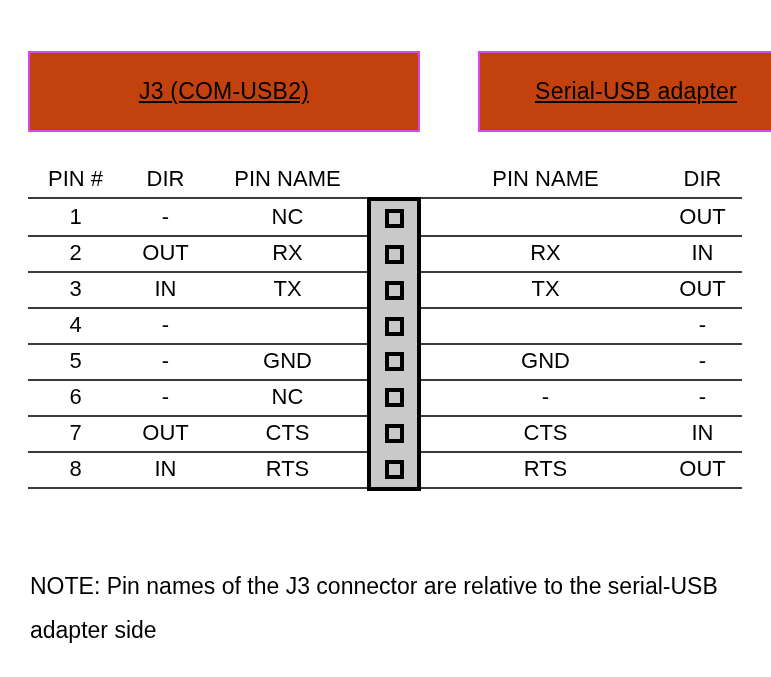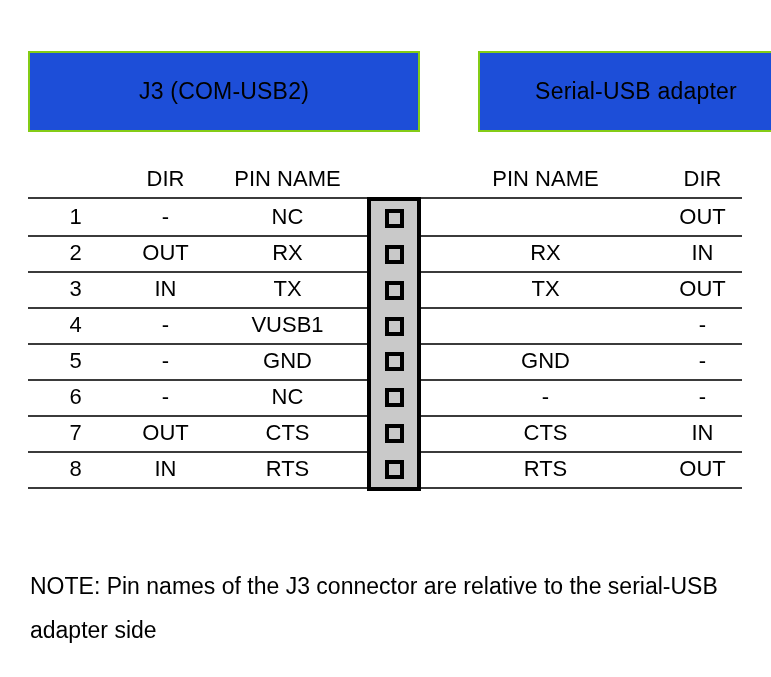--- a/index.html
+++ b/index.html
@@ -13,27 +13,28 @@
     position: relative;
     font-family: "Liberation Sans", sans-serif;
     color: #000000;
     overflow: hidden;
   }
 
   
   .header-box {
     position: absolute;
     box-sizing: border-box;
-    border: 2px solid #84cc16;
-    background: #1d4ed8;
+    border: 2px solid #d946ef;
+    background: #c2410c;
     display: flex;
     align-items: center;
     justify-content: center;
     font-size: 23px;
     letter-spacing: 0.2px;
+    text-decoration: underline;
   }
   #box-j3 {
     left: 28px;
     top: 51px;
     width: 392px;
     height: 81px;
   }
   #box-adapter {
     left: 478px;
     top: 51px;
@@ -130,20 +131,21 @@
   <span>J3 (COM-USB2)</span>
 </div>
 
 <div class="header-box" id="box-adapter">
   <span>Serial-USB adapter</span>
 </div>
 
 <div id="pin-table">
 
   <div class="trow head">
+    <span class="cell c-pin">PIN #</span>
     <span class="cell c-dirL">DIR</span>
     <span class="cell c-nameL">PIN NAME</span>
     <span class="cell c-nameR">PIN NAME</span>
     <span class="cell c-dirR">DIR</span>
   </div>
 
   <div id="rows-host">
       <div class="rule" style="top: 37px;"></div>
       <div class="trow" style="top: 39px;">
         <span class="cell c-pin">1</span>
@@ -164,21 +166,20 @@
         <span class="cell c-pin">3</span>
         <span class="cell c-dirL">IN</span>
         <span class="cell c-nameL">TX</span>
         <span class="cell c-nameR">TX</span>
         <span class="cell c-dirR">OUT</span>
       </div>
       <div class="rule" style="top: 147px;"></div>
       <div class="trow" style="top: 147px;">
         <span class="cell c-pin">4</span>
         <span class="cell c-dirL">-</span>
-        <span class="cell c-nameL">VUSB1</span>
         <span class="cell c-dirR">-</span>
       </div>
       <div class="rule" style="top: 183px;"></div>
       <div class="trow" style="top: 183px;">
         <span class="cell c-pin">5</span>
         <span class="cell c-dirL">-</span>
         <span class="cell c-nameL">GND</span>
         <span class="cell c-nameR">GND</span>
         <span class="cell c-dirR">-</span>
       </div>

